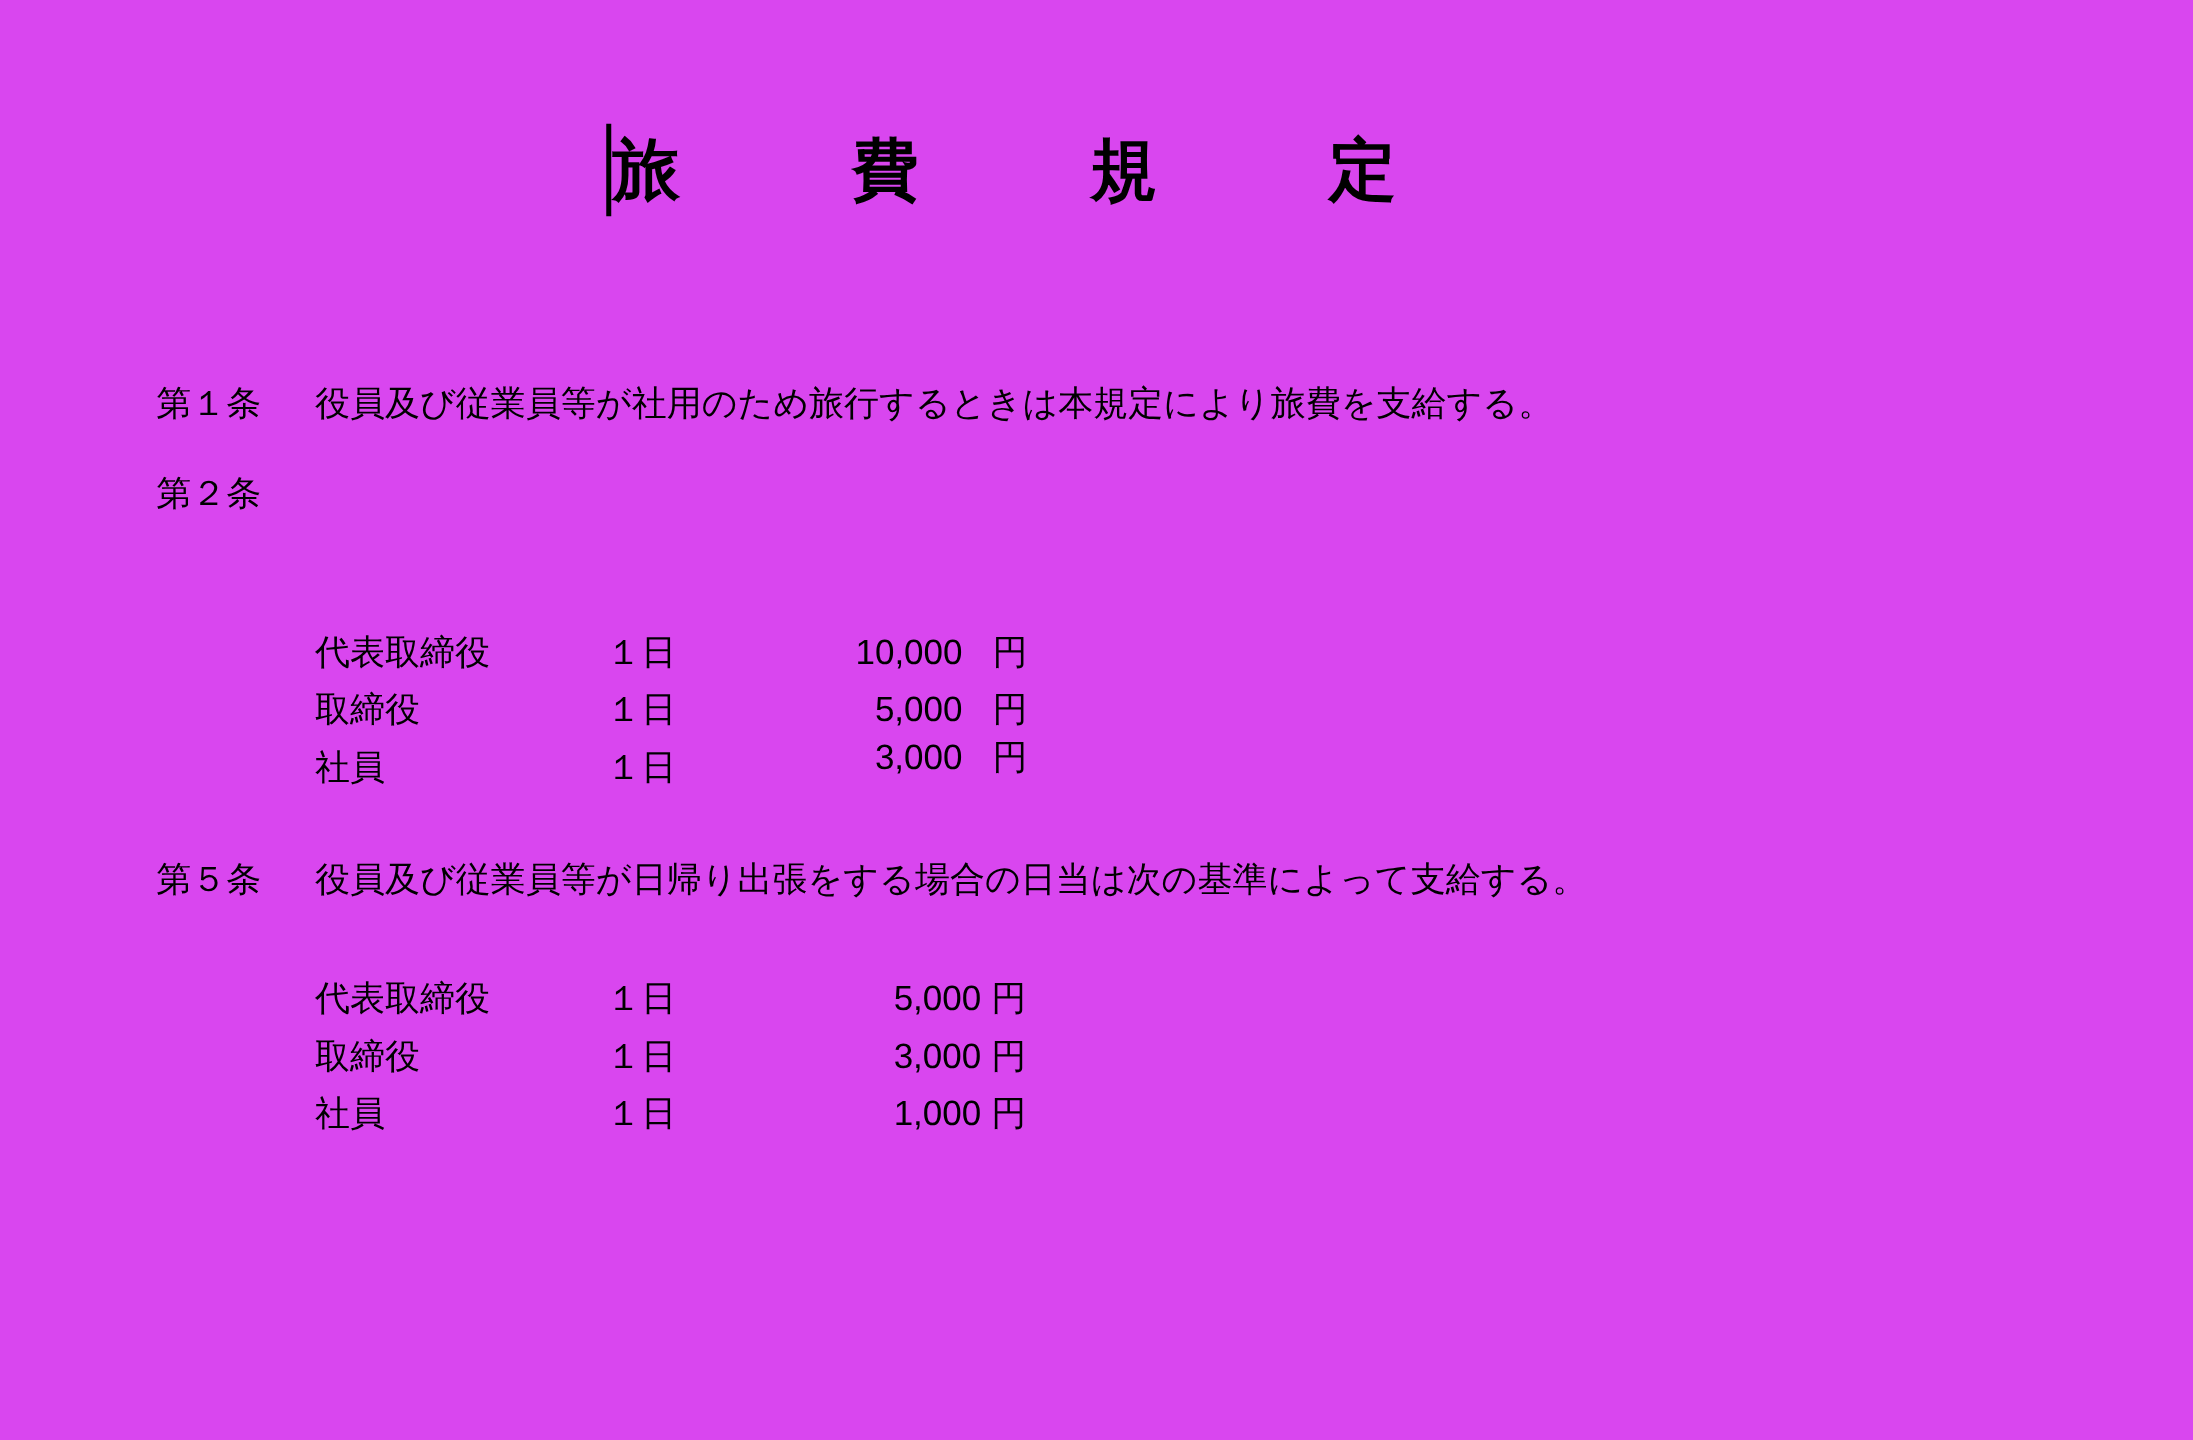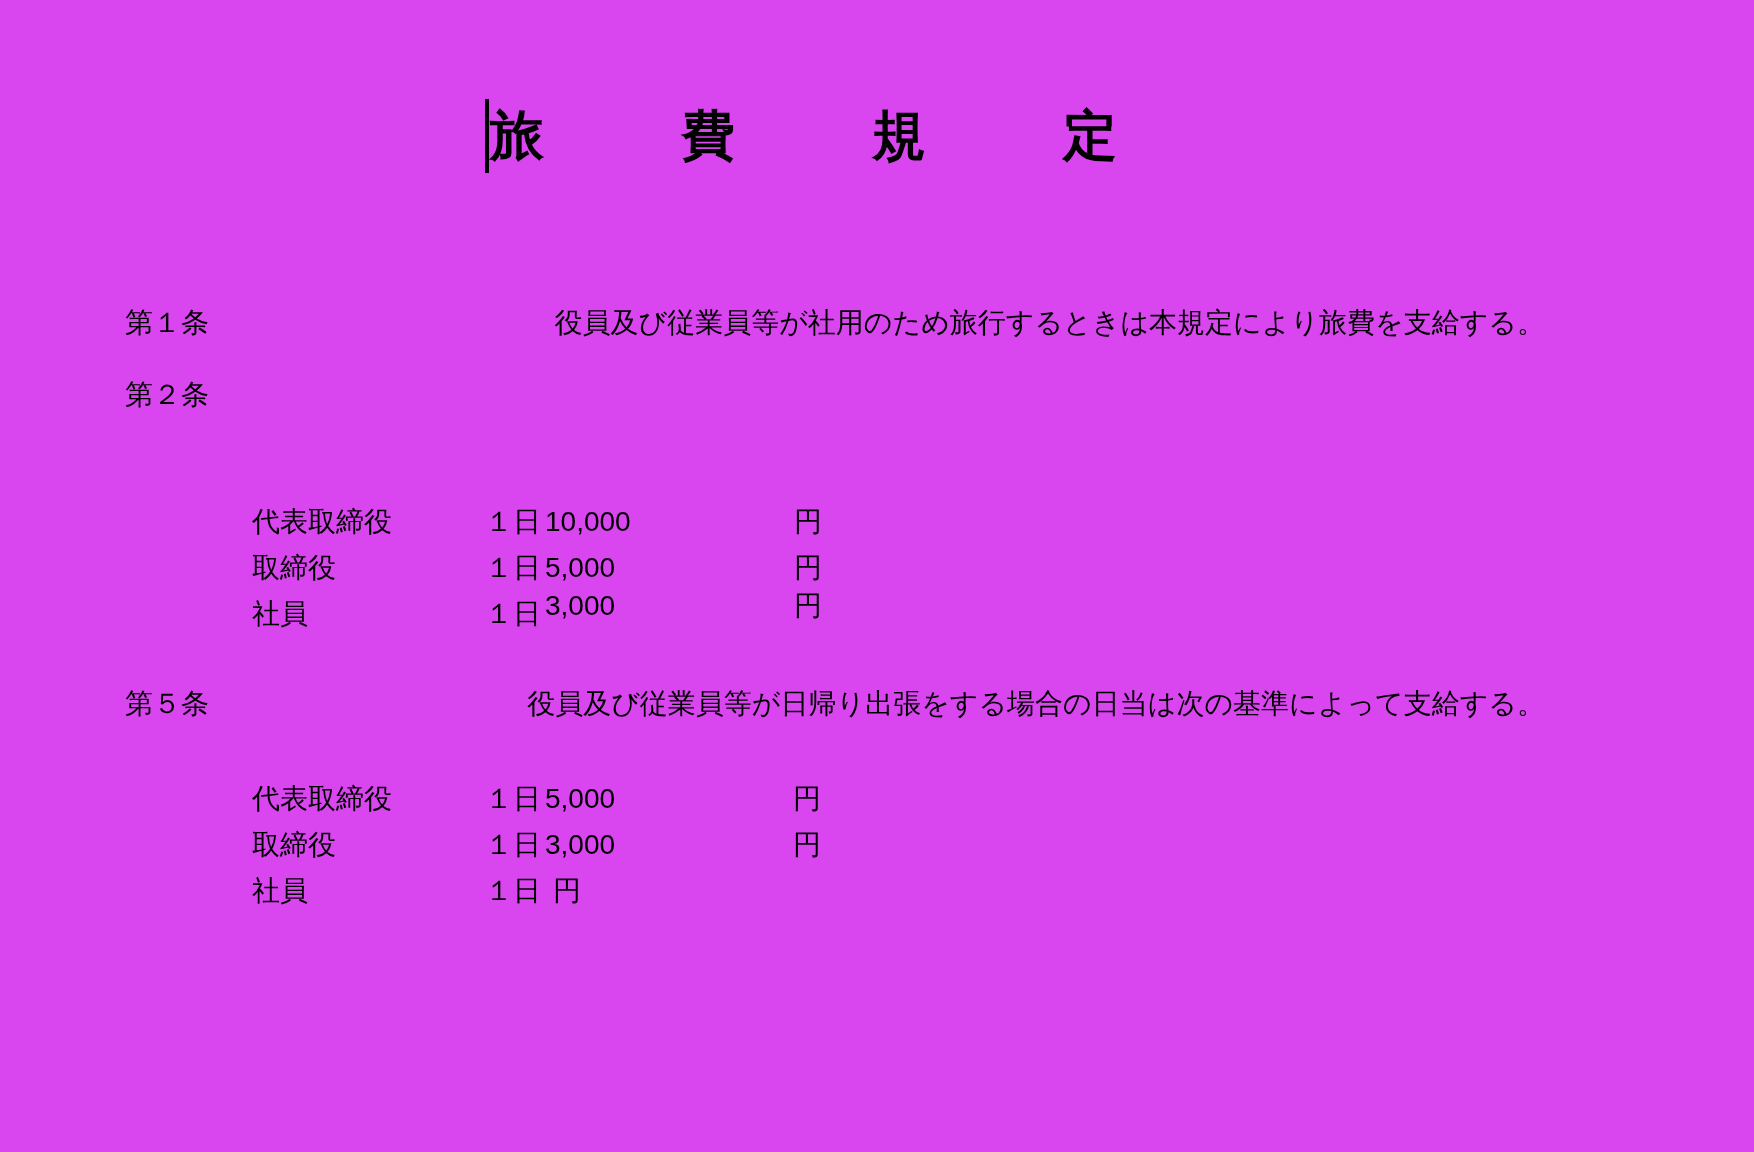--- a/index.html
+++ b/index.html
@@ -47,40 +47,40 @@
     font-size: 28px;
     line-height: 46px;
   }
   .article-head { display: flex; align-items: flex-start; }
   .article-label {
     width: 127px;
     flex-shrink: 0;
     white-space: nowrap;
   }
   .article-text { flex: 1 1 auto; }
-  .article-line { white-space: nowrap; text-align: right; }
+  .article-line { white-space: nowrap; }
   
   .article:nth-child(1) { margin-bottom: 26px; }
   .article:nth-child(2) { margin-bottom: 81px; }
   .article:nth-child(3) { margin-bottom: 44px; }
   .article:nth-child(4) { margin-bottom: 42px; }
   .article:nth-child(5) { margin-bottom: 0; }
   
   .allowance-table { margin-left: 127px; }
   .allowance-table.t4 { margin-top: 29px; }
   .allowance-table.t5 { margin-top: 49px; }
   .trow {
     display: flex;
     align-items: baseline;
     height: 46px;
     white-space: nowrap;
   }
   .cell-role { display: inline-block; width: 233px; }
   .cell-unit { display: inline-block; width: 60px; }
-  .cell-amount { display: inline-block; width: 225px; }
+  .cell-amount { display: inline-block; width: 225px; text-align: right; }
   .t5 .cell-amount { width: 240px; }
   .cell-yen { margin-left: 24px; }
   .t5 .cell-yen { margin-left: 8px; }
   
   .t4 .trow:nth-child(3) .cell-amount,
   .t4 .trow:nth-child(3) .cell-yen { position: relative; top: -8px; }
 </style>
 </head>
 <body>
 
@@ -151,18 +151,19 @@
   <div class="trow">
     <span class="cell-role">取締役</span>
     <span class="cell-unit">１日</span>
     <span class="cell-amount">3,000</span>
     <span class="cell-yen">円</span>
   </div>
 
   <div class="trow">
     <span class="cell-role">社員</span>
     <span class="cell-unit">１日</span>
+    <span class="cell-amount">1,000</span>
     <span class="cell-yen">円</span>
   </div>
 </div>
       </div>
 </div>
 </div>
 
 </body></html>

